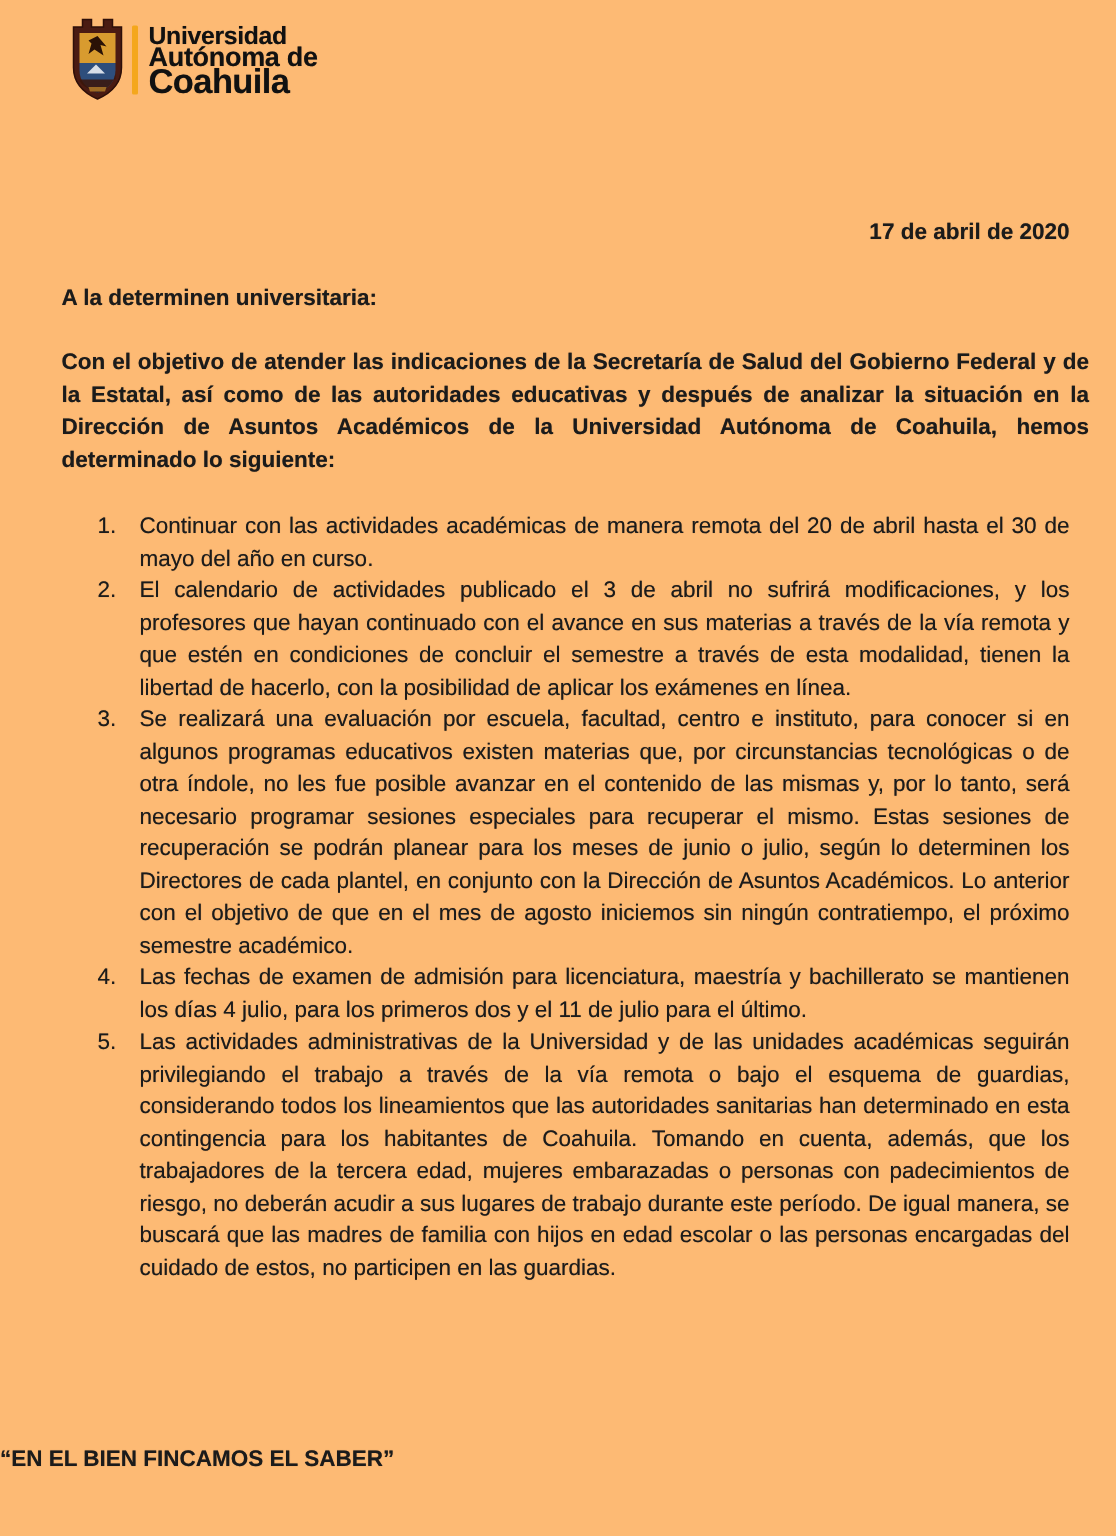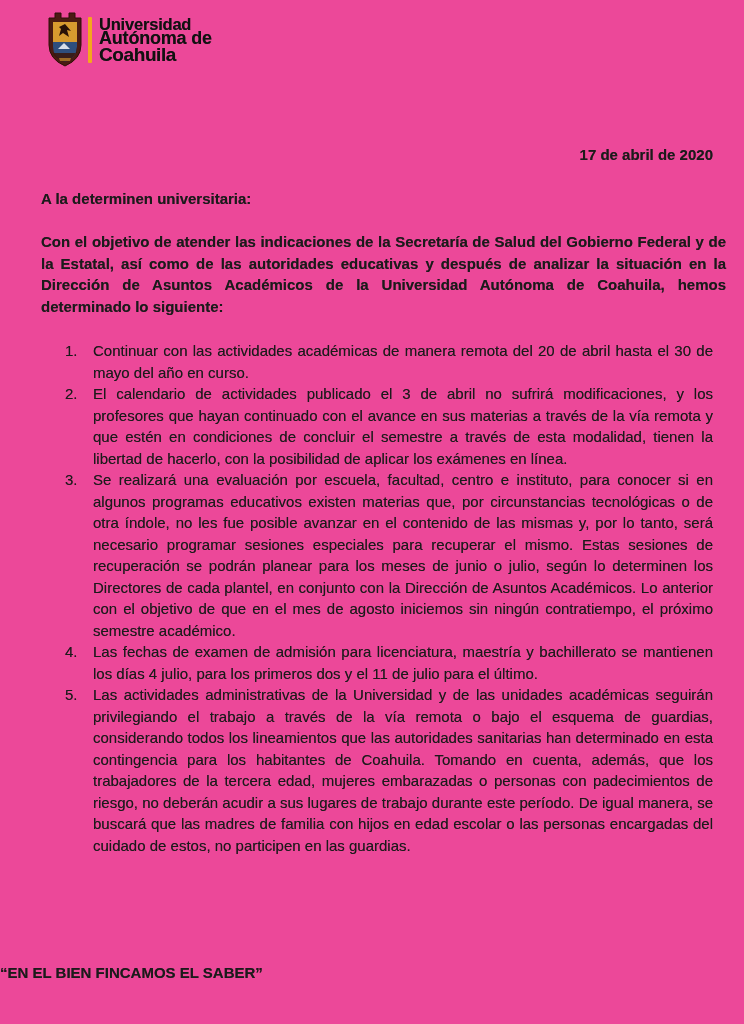--- a/index.html
+++ b/index.html
@@ -3,21 +3,21 @@
 <meta charset="utf-8">
 <title>Comunicado 08 UAdeC</title>
 <style>
   * { margin: 0; padding: 0; box-sizing: border-box; }
   html, body { background: #e9e9e9; }
   .page {
     position: relative;
     width: 744px;
     height: 1024px;
     margin: 0 auto;
-    background: #ec4899;
+    background: #fdba74;
     overflow: hidden;
     font-family: "Liberation Sans", "DejaVu Sans", sans-serif;
     color: #1b1b1b;
     text-shadow: 0 0 0.45px rgba(20,20,20,0.55); 
   }
 
   
   .logo {
     position: absolute;
     top: 11px;
@@ -27,21 +27,21 @@
   }
   .logo .crest { width: 34px; height: 58px; display: block; }
   .logo .bar {
     width: 4px; height: 46px;
     margin: 0 7px 0 6px;
     border-radius: 1px;
   }
   .logo .wordmark { line-height: 1; color: #111; letter-spacing: -0.2px; }
   .logo .wm1 { font-size: 16.5px; font-weight: 700; line-height: 16px; }
   .logo .wm2 { font-size: 18px; font-weight: 700; line-height: 12px; }
-  .logo .wm3 { font-size: 19px;  font-weight: 700; line-height: 21px; letter-spacing: -0.4px; }
+  .logo .wm3 { font-size: 23px;  font-weight: 700; line-height: 21px; letter-spacing: -0.4px; }
 
   
   .doc { position: absolute; top: 0; left: 0; width: 744px; height: 1024px; font-size: 15px; line-height: 21.5px; }
 
   .title {
     position: absolute;
     top: 96px; left: 41px; right: 31px;
     font-weight: 700;
   }
   .date {

